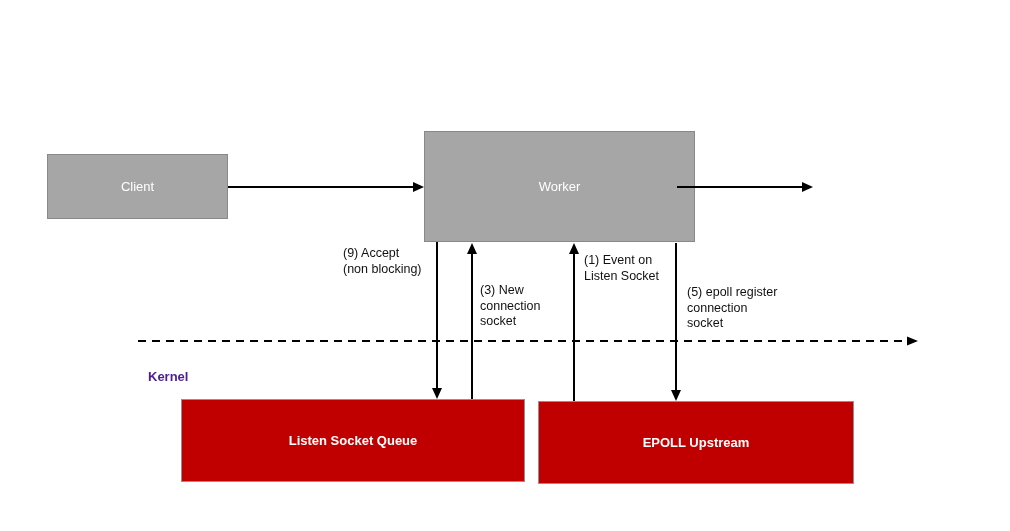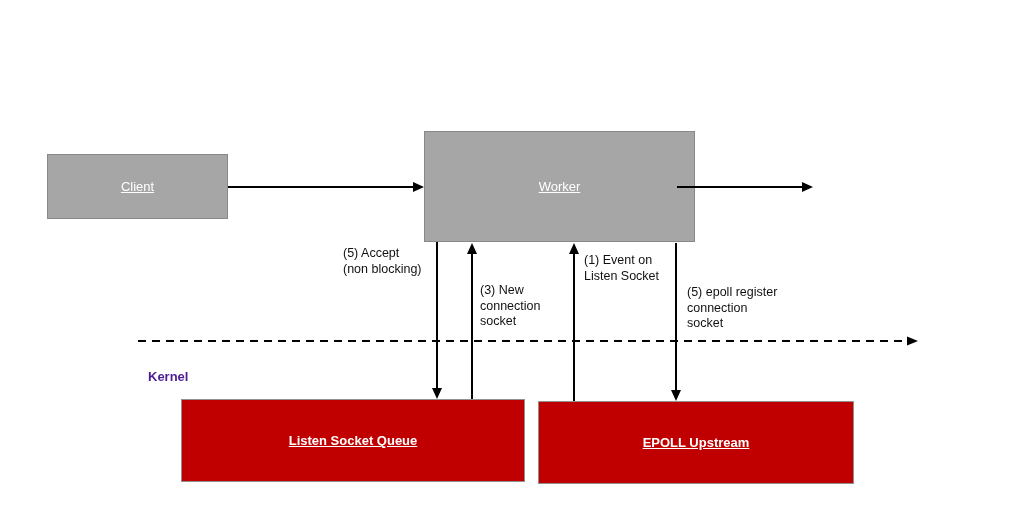--- a/index.html
+++ b/index.html
@@ -15,21 +15,20 @@
     background: #ffffff;
     overflow: hidden;
   }
   .box {
     position: absolute;
     box-sizing: border-box;
     display: flex;
     align-items: center;
     justify-content: center;
     text-align: left;
-    text-decoration: underline;
   }
   .gray-box {
     background: #a6a6a6;
     border: 1px solid #898989;
     color: #ffffff;
     font-size: 13px;
     font-weight: 400;
   }
   .red-box {
     background: #c00000;
@@ -93,21 +92,21 @@
   <div class="box red-box" id="lsq-box">
     <span>Listen Socket Queue</span>
   </div>
 
   <div class="box red-box" id="epoll-box">
     <span>EPOLL Upstream</span>
   </div>
 
   <div id="kernel-label">Kernel</div>
 
-  <div class="annotation" id="label-accept">(5) Accept
+  <div class="annotation" id="label-accept">(9) Accept
 (non blocking)</div>
   <div class="annotation" id="label-new-connection">(3) New
 connection
 socket</div>
   <div class="annotation" id="label-event-listen">(1) Event on
 Listen Socket</div>
   <div class="annotation" id="label-epoll-register">(5) epoll register
 connection
 socket</div>
 

